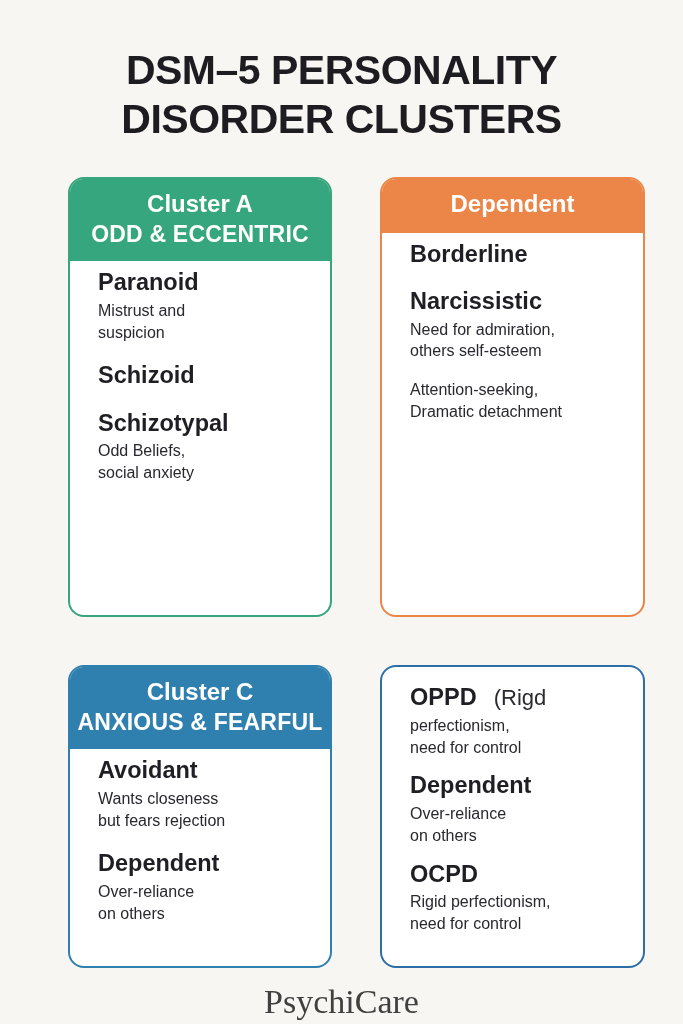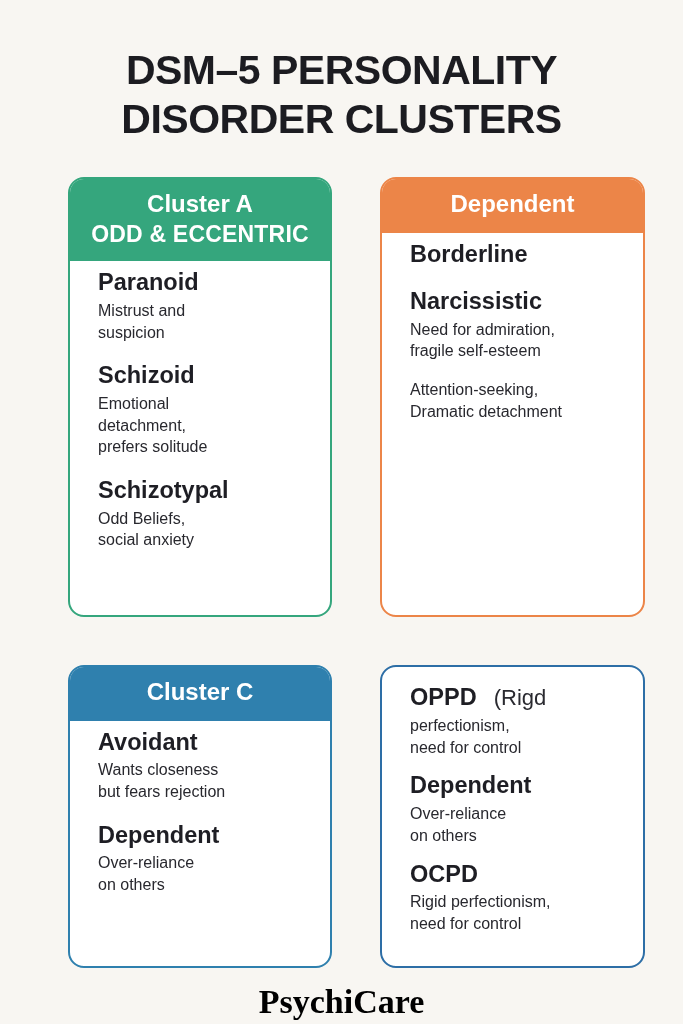--- a/index.html
+++ b/index.html
@@ -67,22 +67,22 @@
     color: #28282e;
     line-height: 1.36;
     white-space: pre-line;
   }
 
   .footer-brand {
     margin-top: 15px;
     text-align: center;
     font-family: "Liberation Serif", "DejaVu Serif", serif;
     font-size: 34px;
-    font-weight: 700;
-    color: #000000;
+    font-weight: 400;
+    color: #404040;
   }
 </style>
 </head>
 <body style="background: rgb(248, 246, 242);">
 
 <div class="page">
 
   <h1 class="page-title">
     <span>DSM–5 PERSONALITY</span><br>
     <span>DISORDER CLUSTERS</span>
@@ -96,55 +96,53 @@
         <div class="line2">ODD &amp; ECCENTRIC</div>
       </div>
       <div class="card-body">
         <div class="entry">
           <div class="entry-name">Paranoid</div>
           <div class="entry-desc">Mistrust and
 suspicion</div>
         </div>
         <div class="entry">
           <div class="entry-name">Schizoid</div>
-          <div class="entry-desc">Emotional
-detachment,
-prefers solitude</div>
         </div>
         <div class="entry">
           <div class="entry-name">Schizotypal</div>
           <div class="entry-desc">Odd Beliefs,
 social anxiety</div>
         </div>
       </div>
     </div>
 
     <div class="card" style="--accent: #ec8548;">
       <div class="card-header">
         <div class="line1">Dependent</div>
       </div>
       <div class="card-body">
         <div class="entry">
           <div class="entry-name">Borderline</div>
         </div>
         <div class="entry">
           <div class="entry-name">Narcissistic</div>
           <div class="entry-desc">Need for admiration,
-fragile self-esteem</div>
+others self-esteem</div>
         </div>
         <div class="entry">
           <div class="entry-desc">Attention-seeking,
 Dramatic detachment</div>
         </div>
       </div>
     </div>
 
     <div class="card" style="--accent: #2f80ae;">
       <div class="card-header">
         <div class="line1">Cluster C</div>
+        <div class="line2">ANXIOUS &amp; FEARFUL</div>
       </div>
       <div class="card-body">
         <div class="entry">
           <div class="entry-name">Avoidant</div>
           <div class="entry-desc">Wants closeness
 but fears rejection</div>
         </div>
         <div class="entry">
           <div class="entry-name">Dependent</div>
           <div class="entry-desc">Over-reliance

